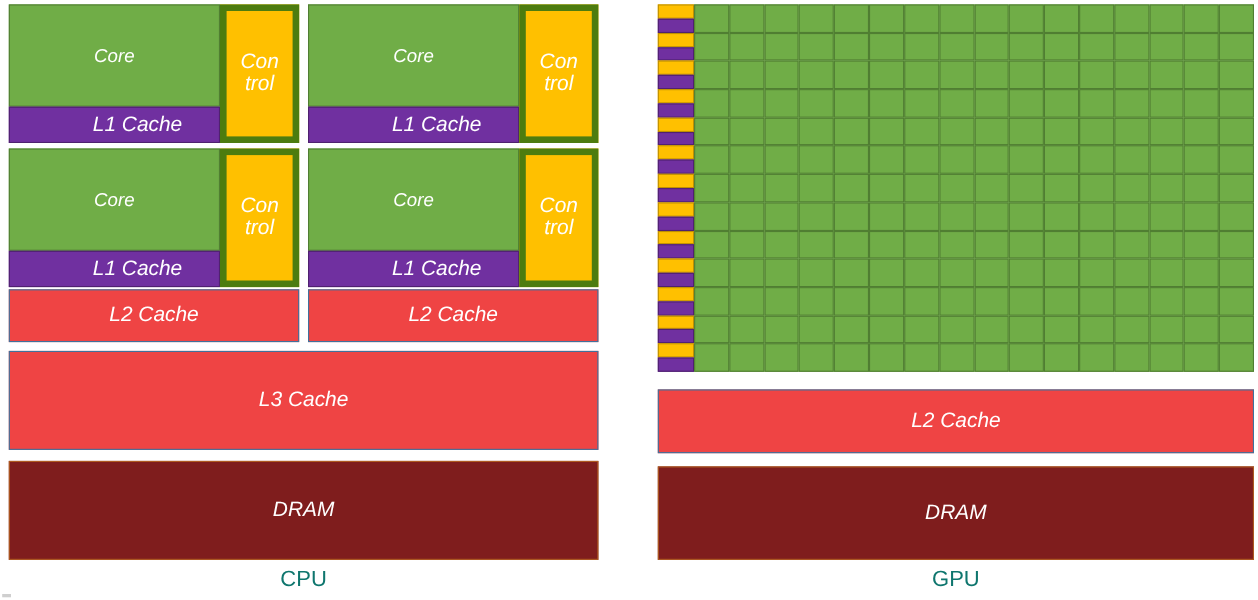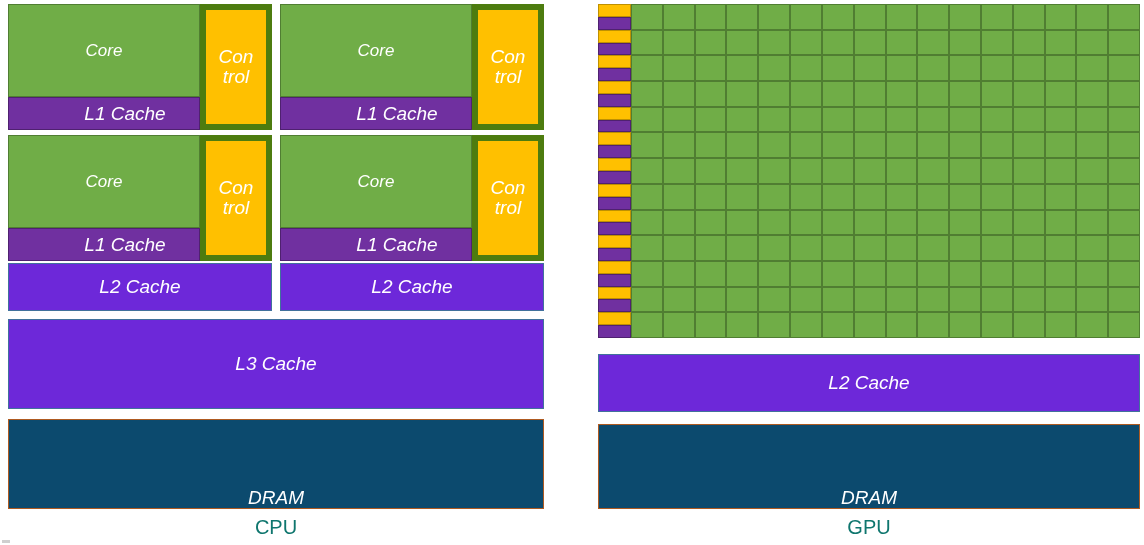--- a/index.html
+++ b/index.html
@@ -21,22 +21,22 @@
     justify-content:center;
     color:#ffffff;
     text-align:center;
     line-height:1.05;
     white-space:pre-line;
     font-style:italic;
   }
   .green  {background:#70AD47;border:1px solid #507E32;}
   .yellow {background:#FFC000;border:6px solid #4d7c0f;}
   .purple {background:#7030A0;border:1px solid #4F2170;}
-  .blue   {background:#6d28d9;border:1px solid #41719C;}
-  .orange {background:#0c4a6e;border:1px solid #AE5A21;align-items:flex-end;}
+  .blue   {background:#ef4444;border:1px solid #41719C;}
+  .orange {background:#7f1d1d;border:1px solid #AE5A21;}
 
   
   #cpu-panel{position:absolute;left:0;top:0;width:570px;height:545px;}
 
   .core-unit{position:absolute;}
   .core-box   {left:0;  top:0;   width:192px;height:93px; font-size:17px;}
   .l1-box     {left:0;  top:93px;width:192px;height:33px; font-size:19px;padding-left:42px;}
   .control-box{left:192px;top:0; width:72px; height:126px;font-size:19px;}
 
   .cpu-l2{font-size:19px;}

